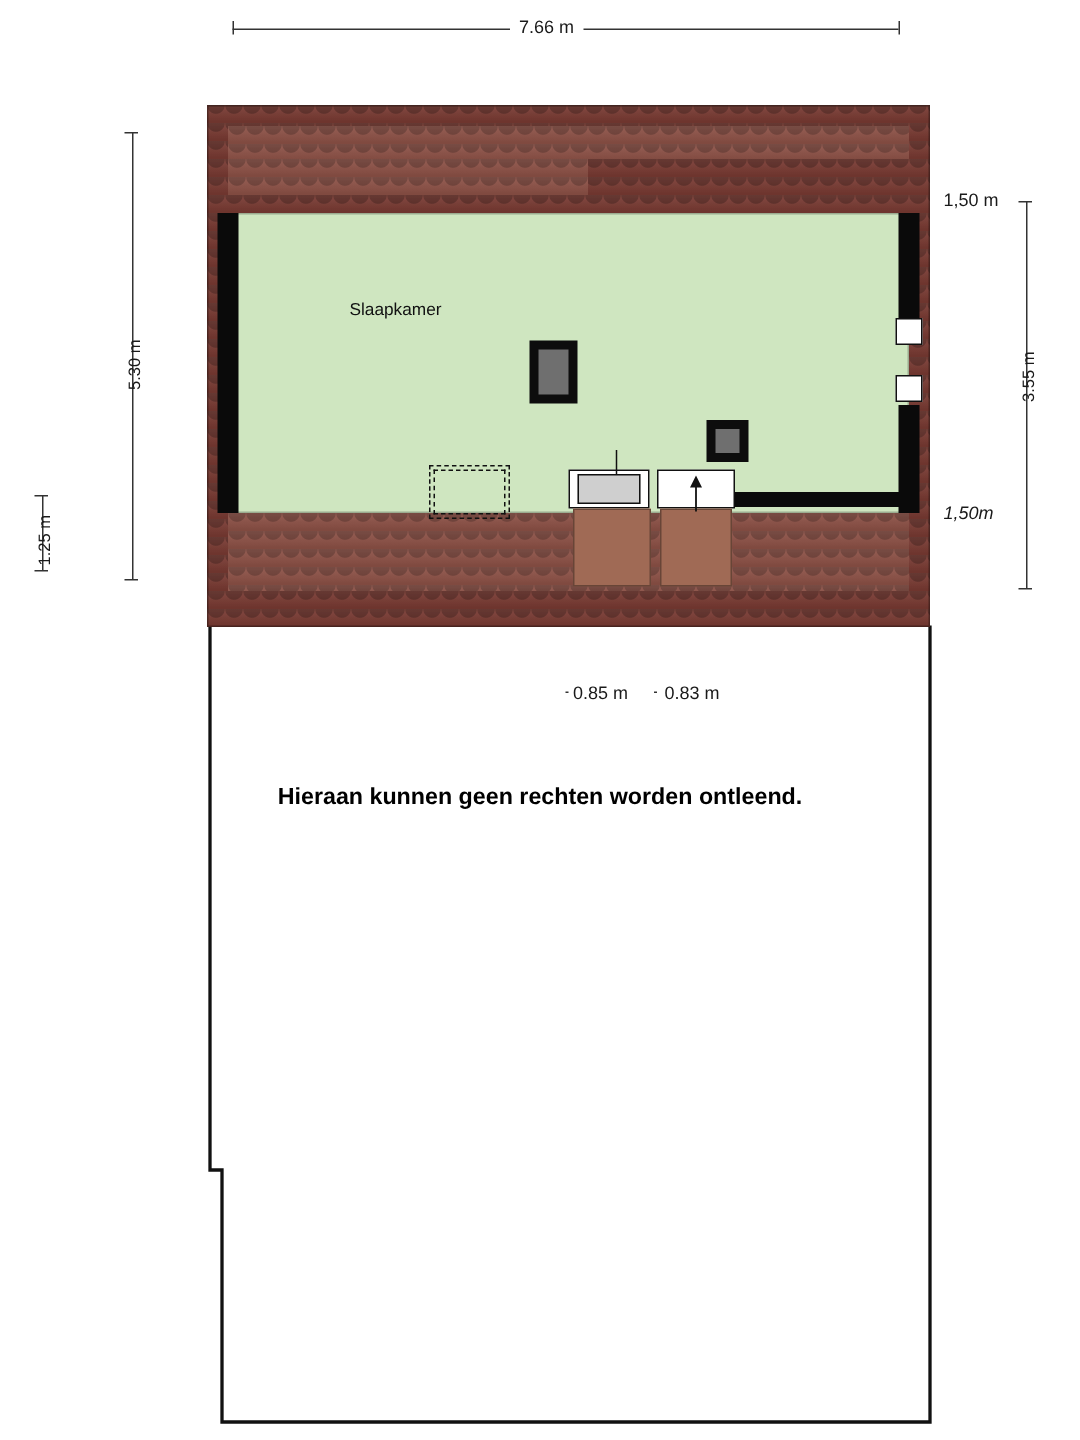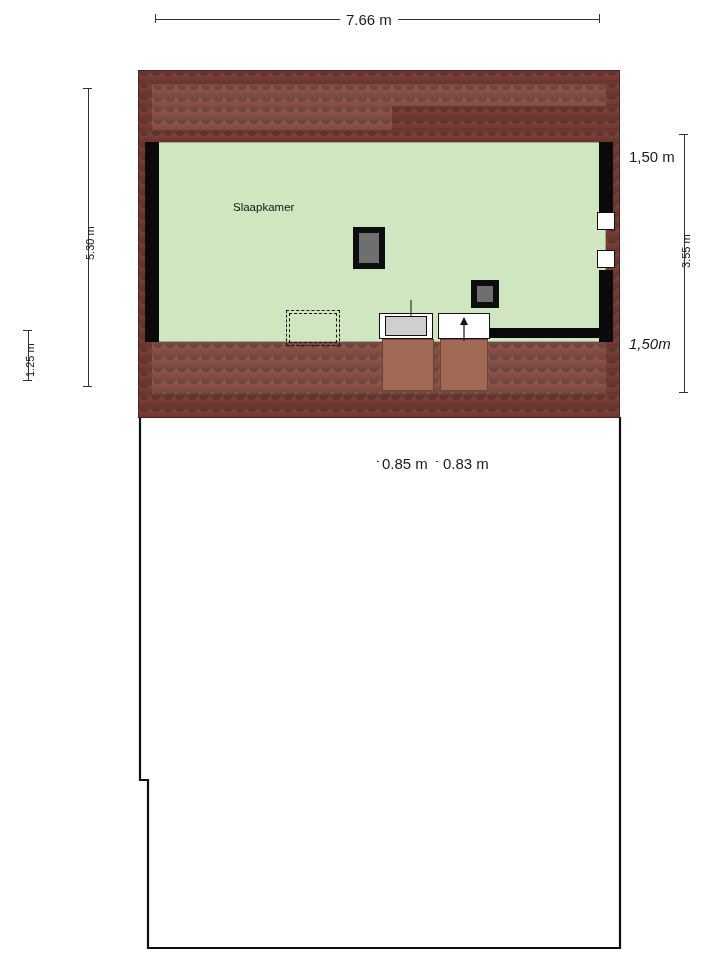--- a/index.html
+++ b/index.html
@@ -18,21 +18,21 @@
   .stage {
     position: absolute;
     left: 0; top: 0;
     width: 720px; height: 960px;
   }
 
   
   .abs { position: absolute; }
   .dim-label {
     position: absolute;
-    font-size: 15px;
+    font-size: 12px;
     color: #1a1a1a;
     white-space: nowrap;
   }
   .dim-line-h {
     position: absolute;
     border-top: 1px solid #333;
     height: 0;
   }
   .dim-line-v {
     position: absolute;
@@ -161,21 +161,21 @@
   <div class="dim-line-v" style="left:28px; top:330px; height:50px;"></div>
   <div class="tick-h" style="left:23px; top:330px;"></div>
   <div class="tick-h" style="left:23px; top:380px;"></div>
   <div class="rot-label" style="left:24px; top:377px;">1.25 m</div>
 
   <div class="dim-line-v" style="left:684px; top:134px; height:258px;"></div>
   <div class="tick-h" style="left:679px; top:134px;"></div>
   <div class="tick-h" style="left:679px; top:392px;"></div>
   <div class="rot-label" style="left:680px; top:268px;">3.55 m</div>
 
-  <div class="dim-label" style="left:629px; top:148px;text-align:right;">1,50 m</div>
+  <div class="dim-label" style="left:629px; top:126px;text-align:right;">1,50 m</div>
   <div class="dim-label" style="left:629px; top:335px;font-style:italic;">1,50m</div>
 
   <div class="dim-label" style="left:382px; top:455px;">0.85 m</div>
   <div class="dim-label" style="left:443px; top:455px;">0.83 m</div>
   <div class="dim-line-h" style="left:377px; top:461px; width:2px;"></div>
   <div class="dim-line-h" style="left:436px; top:461px; width:2px;"></div>
 
   <svg class="abs" style="left:138px; top:415px; width:484px; height:535px;" viewBox="0 0 484 535">
     <path d="M2 2 L2 365 L10 365 L10 533 L482 533 L482 2" fill="none" stroke="#111111" stroke-width="2.2"></path>
   </svg>
@@ -221,14 +221,15 @@
       <line x1="26" y1="28" x2="26" y2="10" stroke="#111" stroke-width="1.2"></line>
       <polygon points="26,4 22,12 30,12" fill="#111"></polygon>
     </svg>
 
     <svg class="abs" style="left:268px; top:230px; width:10px; height:16px;" viewBox="0 0 10 16">
       <line x1="5" y1="0" x2="5" y2="16" stroke="#111" stroke-width="1"></line>
     </svg>
 
   </div>
 
+  <div class="disclaimer" style="top:521px;">Hieraan kunnen geen rechten worden ontleend.</div>
 
 </div>
 
 </body></html>

